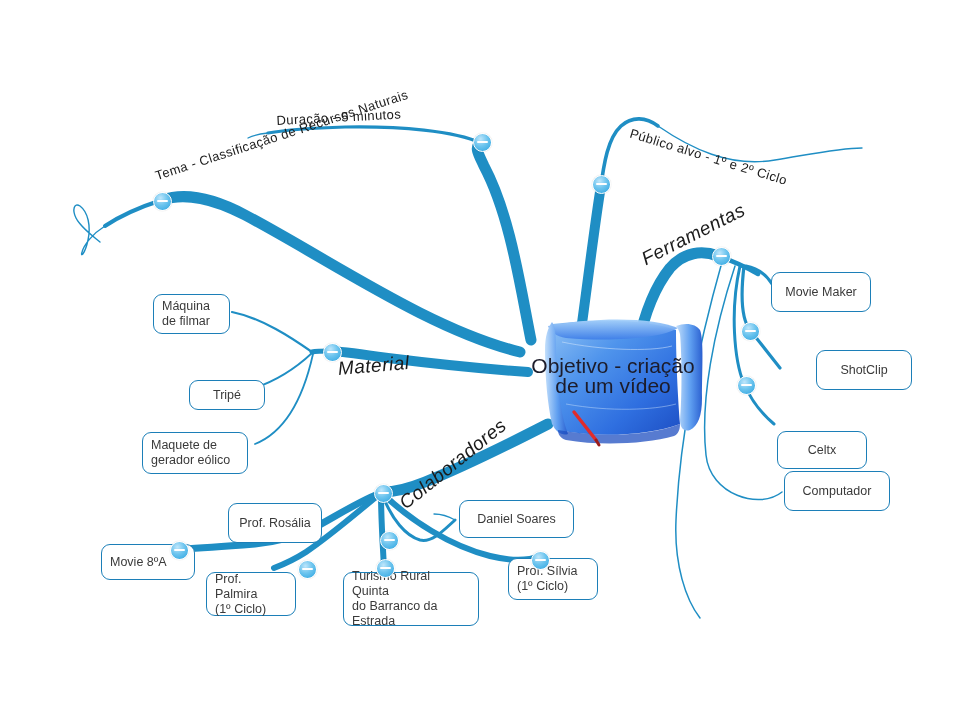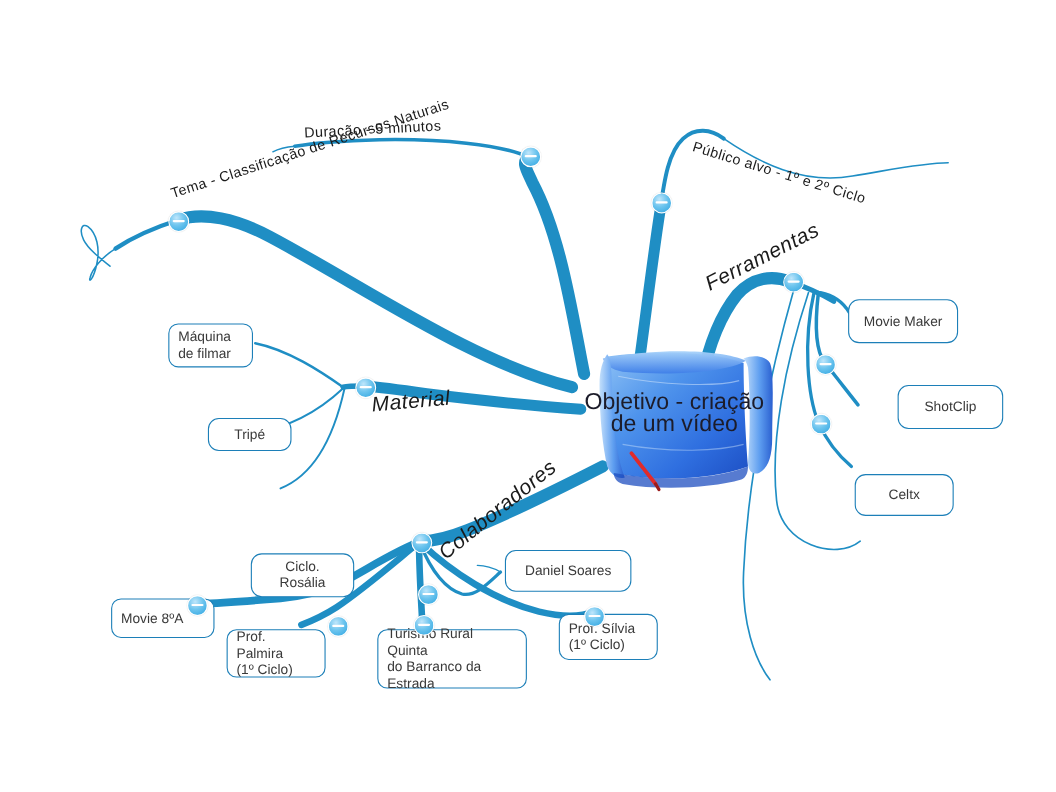--- a/index.html
+++ b/index.html
@@ -32,21 +32,20 @@
     line-height: 15px;
     padding: 5px 8px;
     white-space: pre-line;
     display: flex;
     align-items: center;
     z-index: 5;
   }
   .node-box.center-text {
     justify-content: center;
     text-align: center;
-    border-radius: 10px;
   }
   .branch-label {
     position: absolute;
     color: #1a1a1a;
     white-space: nowrap;
     z-index: 6;
     font-family: "Liberation Sans", sans-serif;
   }
   .label-handwrite {
     font-size: 13px;
@@ -206,26 +205,29 @@
 
   <div class="branch-label label-big" style="left:648px; top:248px; transform: rotate(-27deg); transform-origin: left bottom;">Ferramentas</div>
 
   <div class="branch-label label-big" style="left:339px; top:358px; transform: rotate(-5deg); transform-origin: left bottom;">Material</div>
 
   <div class="branch-label label-big" style="left:409px; top:492px; transform: rotate(-39deg); transform-origin: left bottom;">Colaboradores</div>
 
   <div class="node-box center-text" style="left:771px; top:272px; width:100px; height:40px;">Movie Maker</div>
   <div class="node-box center-text" style="left:816px; top:350px; width:96px; height:40px;">ShotClip</div>
   <div class="node-box center-text" style="left:777px; top:431px; width:90px; height:38px;">Celtx</div>
+  <div class="node-box center-text" style="left:784px; top:471px; width:106px; height:40px;">Computador</div>
 
   <div class="node-box" style="left:153px; top:294px; width:77px; height:40px;">Máquina
 de filmar</div>
   <div class="node-box center-text" style="left:152px; top:380px; width:76px; height:30px;margin-left:37px;">Tripé</div>
-
-  <div class="node-box center-text" style="left:228px; top:503px; width:94px; height:40px;">Ciclo. Rosália</div>
+  <div class="node-box" style="left:142px; top:432px; width:106px; height:42px;">Maquete de
+gerador eólico</div>
+
+  <div class="node-box center-text" style="left:228px; top:503px; width:94px; height:40px;">Prof. Rosália</div>
   <div class="node-box" style="left:101px; top:544px; width:94px; height:36px;">Movie 8ºA</div>
   <div class="node-box" style="left:206px; top:572px; width:90px; height:44px;">Prof. Palmira
 (1º Ciclo)</div>
   <div class="node-box" style="left:343px; top:572px; width:136px; height:54px;">Turismo Rural Quinta
 do Barranco da
 Estrada</div>
   <div class="node-box center-text" style="left:459px; top:500px; width:115px; height:38px;">Daniel Soares</div>
   <div class="node-box" style="left:508px; top:558px; width:90px; height:42px;">Prof. Sílvia
 (1º Ciclo)</div>
 

